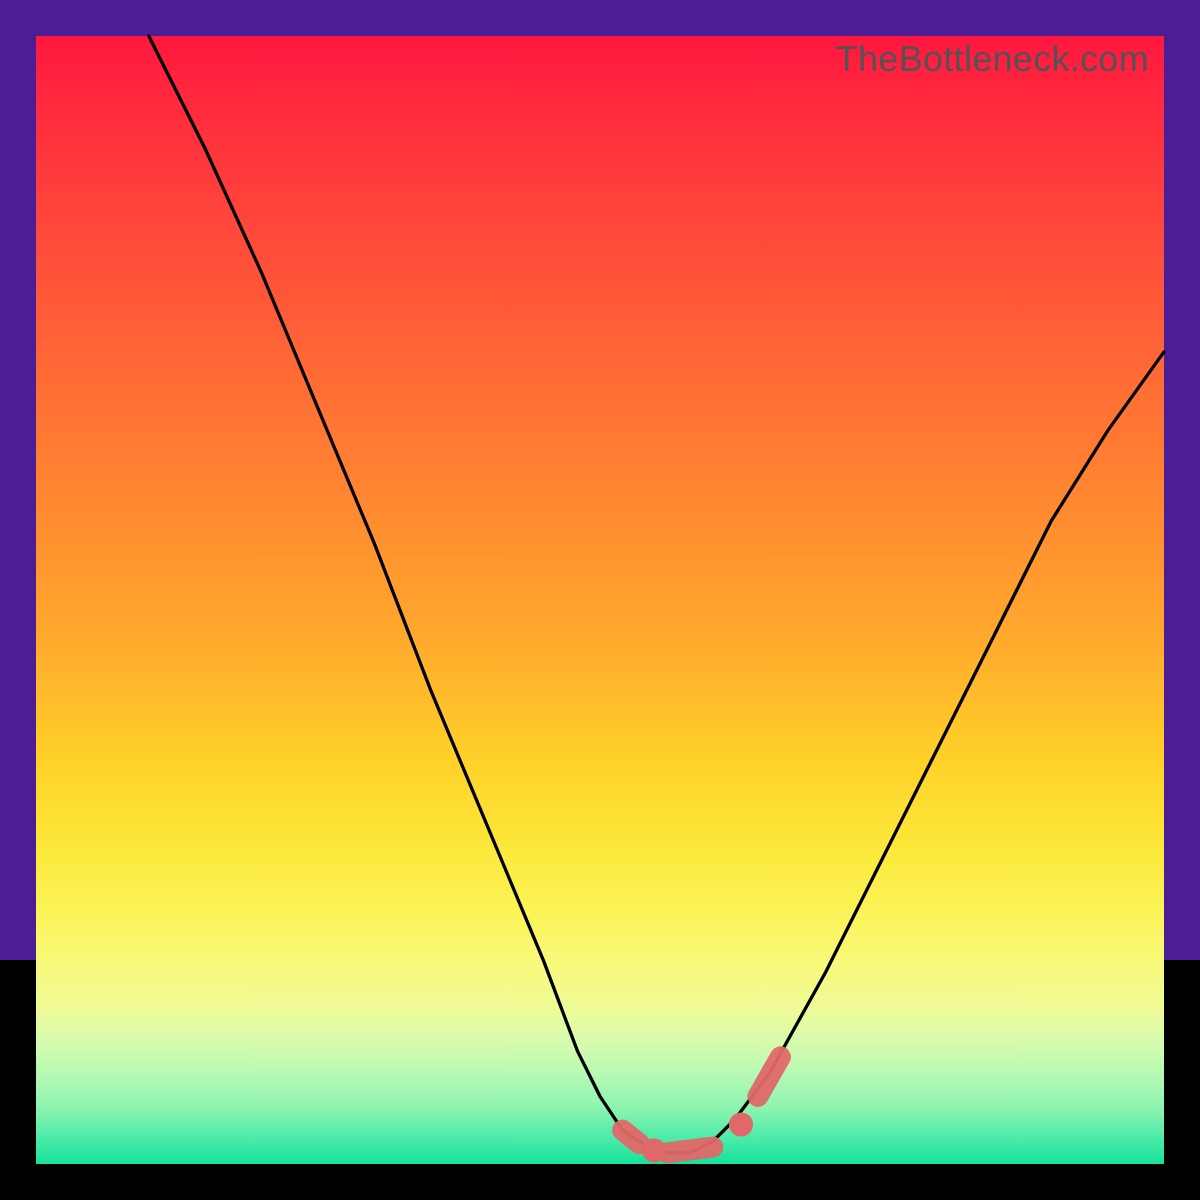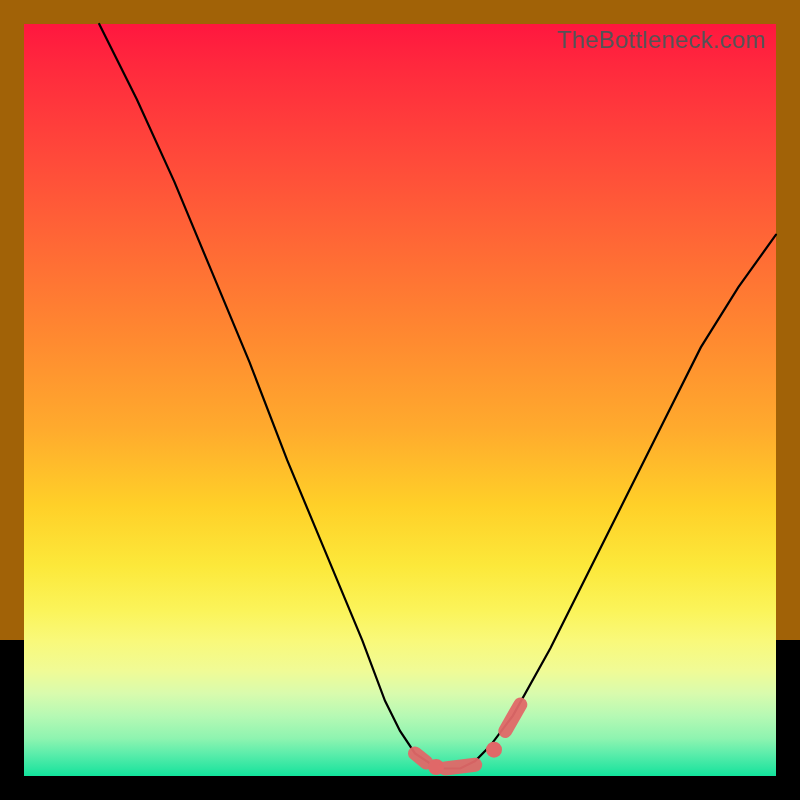--- a/index.html
+++ b/index.html
@@ -8,21 +8,21 @@
     width: 800px;
     height: 800px;
     background: #000;
     overflow: hidden;
     font-family: Arial, Helvetica, sans-serif;
   }
   .frame {
     position: absolute;
     left: 0; top: 0;
     width: 800px; height: 640px;
-    background: #a16207;
+    background: #4c1d95;
   }
   .plot {
     position: absolute;
     left: 24px;
     top: 24px;
     width: 752px;
     height: 752px;
     
     background: linear-gradient(to bottom,
       #ff173f 0%,

